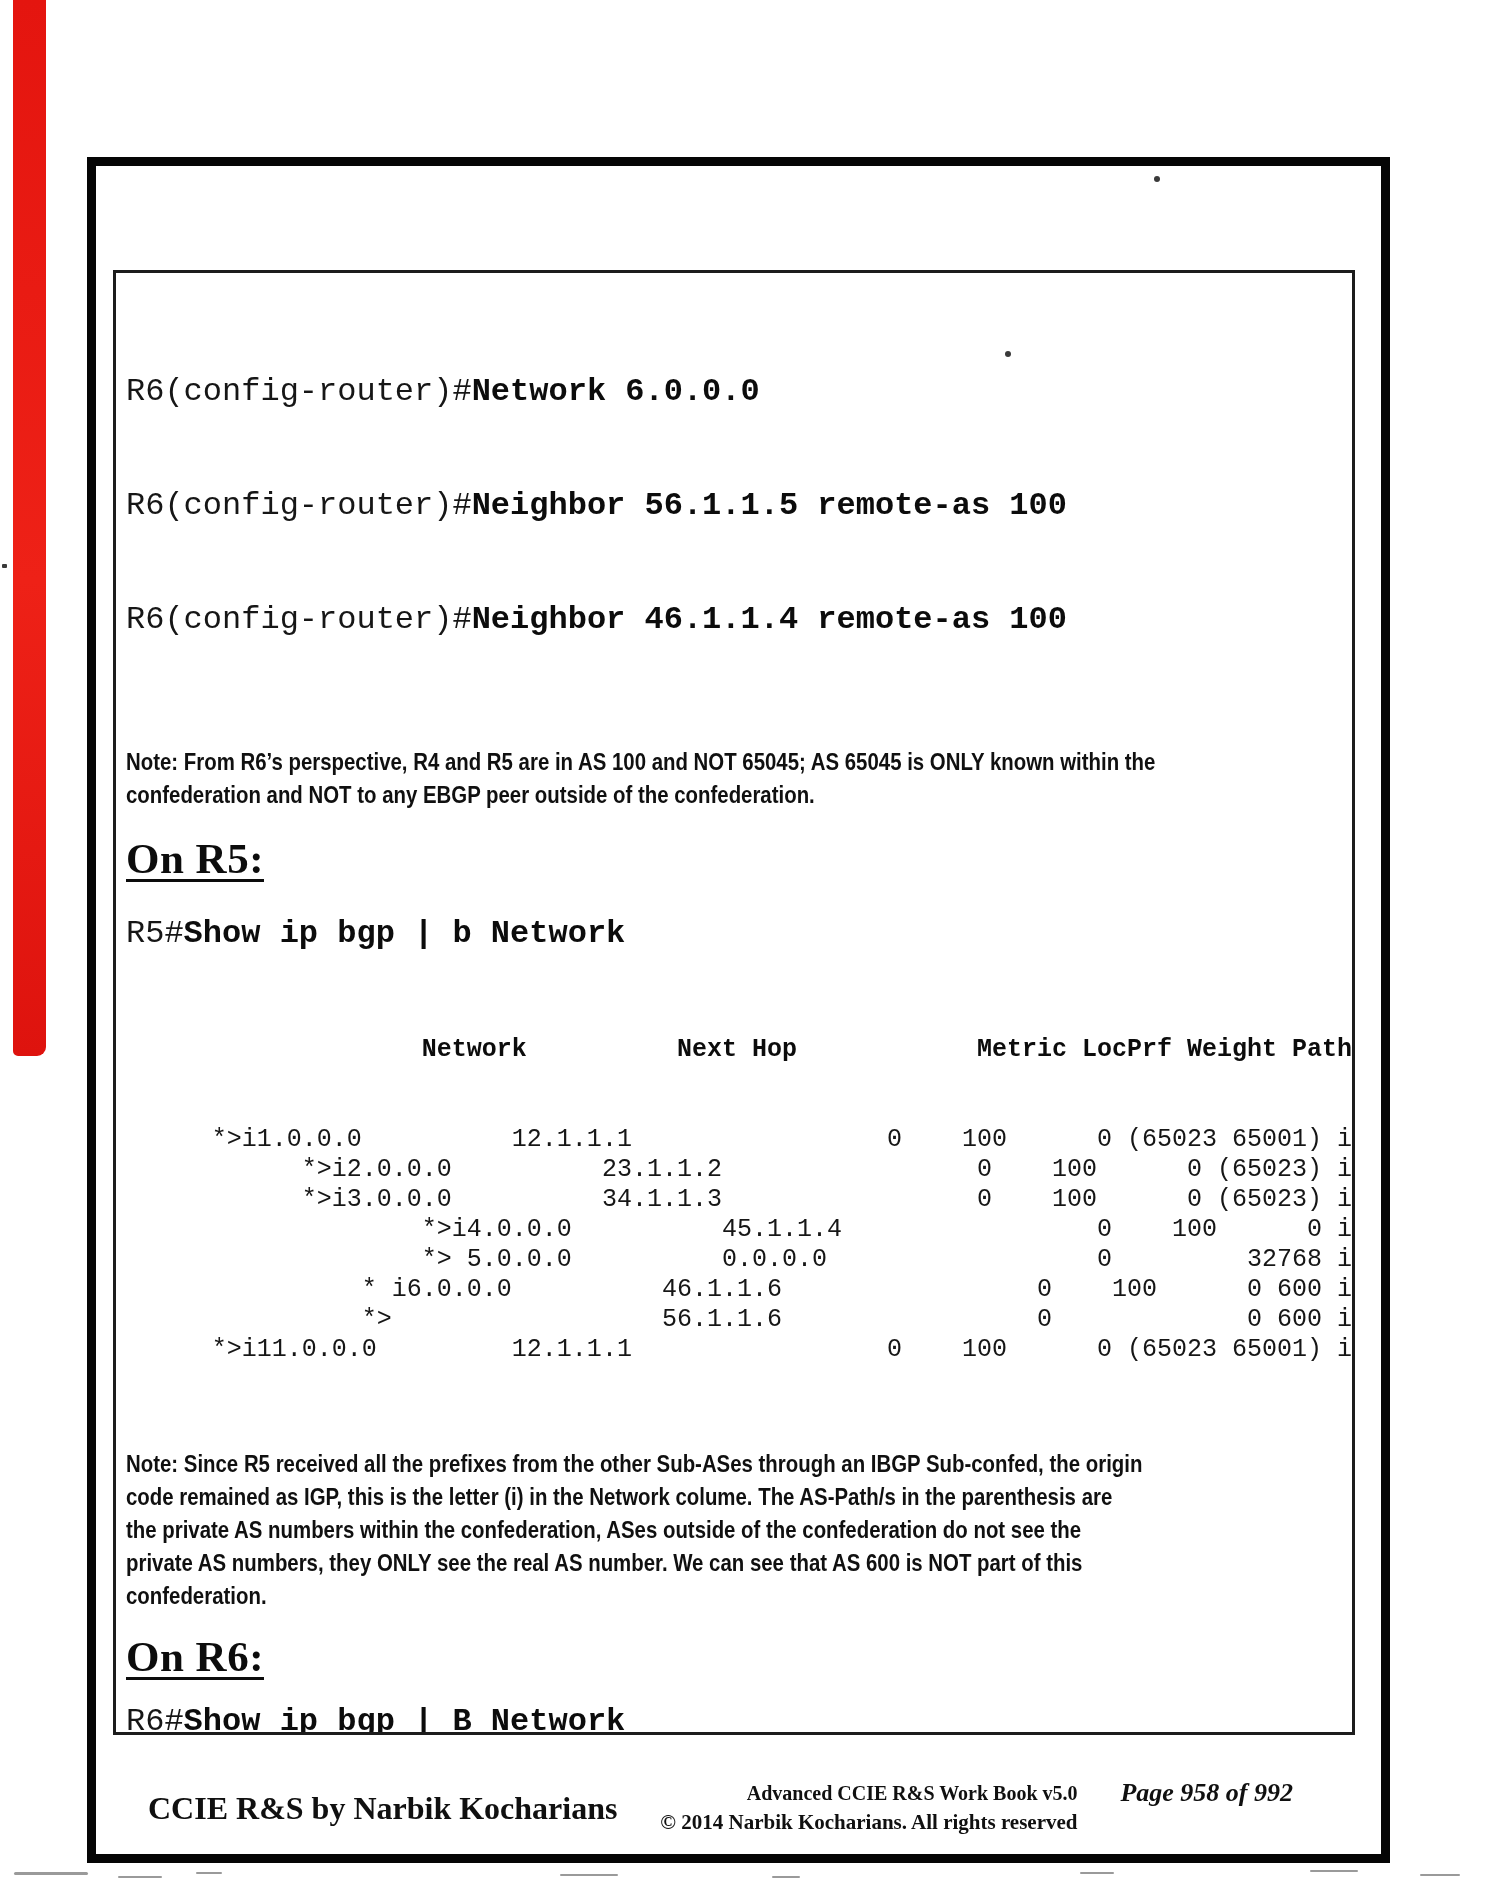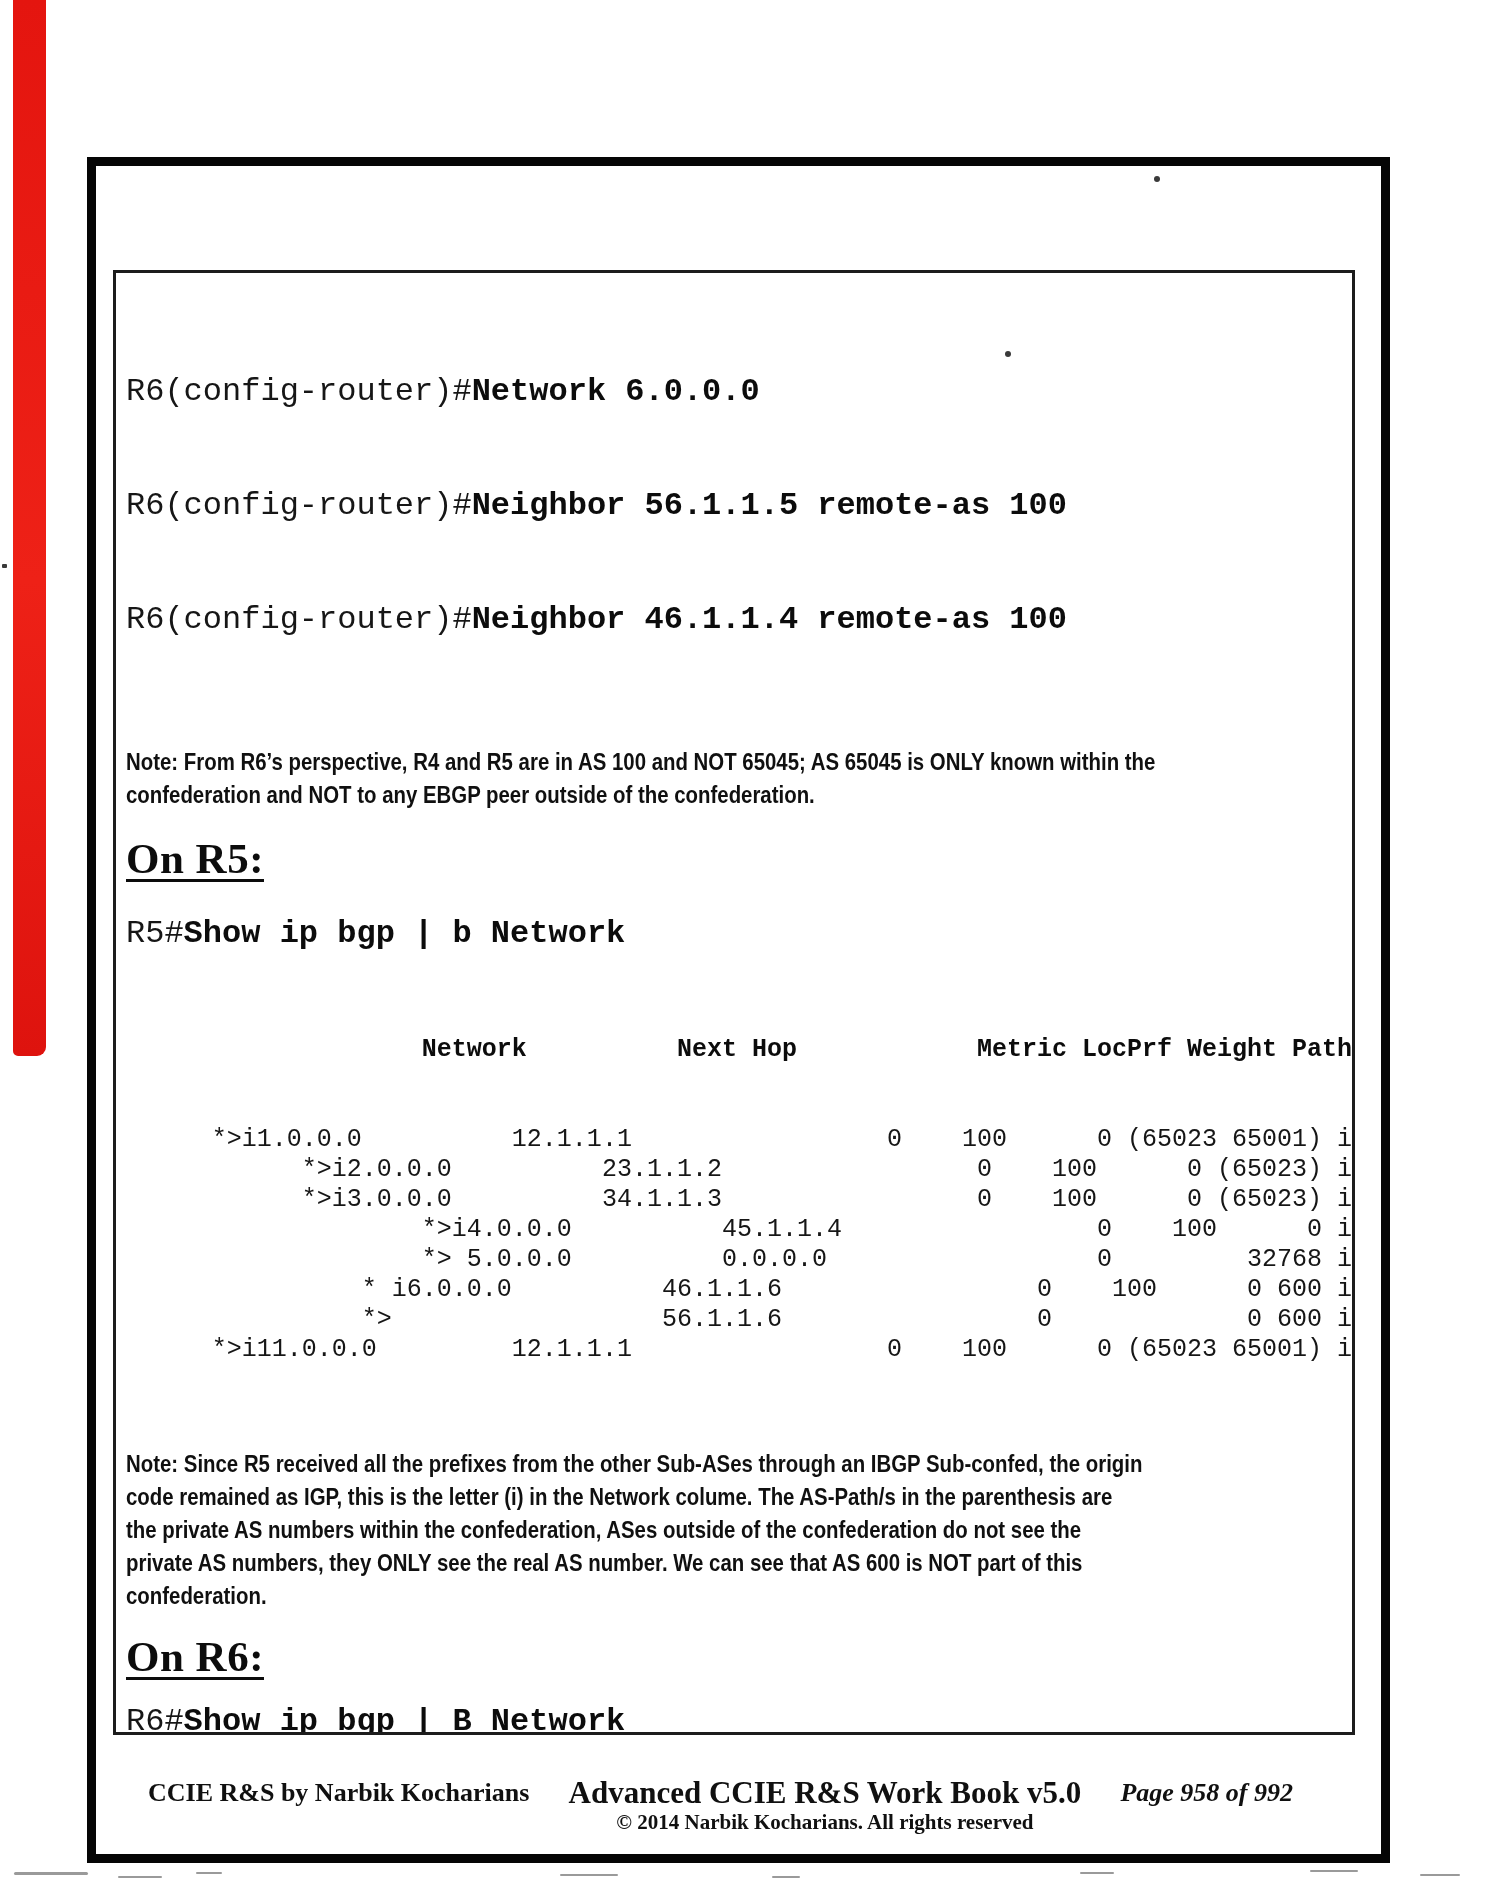--- a/index.html
+++ b/index.html
@@ -54,23 +54,23 @@
   }
   .tbl .hdr { font-weight:bold; color:#0c0c0c; }
   .tbl-r5 { margin-top:22px; line-height:30px; }
   
   .footer {
     position:absolute; left:0; right:0; bottom:18px;
     display:flex; justify-content:space-between; align-items:flex-start;
     padding:0 88px 0 52px;
     font-family:"Liberation Serif",serif; font-weight:bold; color:#101010;
   }
-  .footer-author { font-size:26px; line-height:30px; }
+  .footer-author { font-size:32px; line-height:30px;margin-top:15px; }
   .footer-center { text-align:center; }
-  .footer-title { display:block; font-size:31px; line-height:30px; }
+  .footer-title { display:block; font-size:20px; line-height:30px;text-align:right; }
   .footer-copy { display:block; font-size:21px; line-height:28px; }
   .footer-page { font-size:26px; line-height:30px; font-style:italic; }
   
   .speck { position:absolute; background:#3a3a3a; border-radius:50%; }
   .noise { position:absolute; background:#9a9a9a; border-radius:2px; }
 </style>
 </head>
 <body>
 
 <div class="page">

